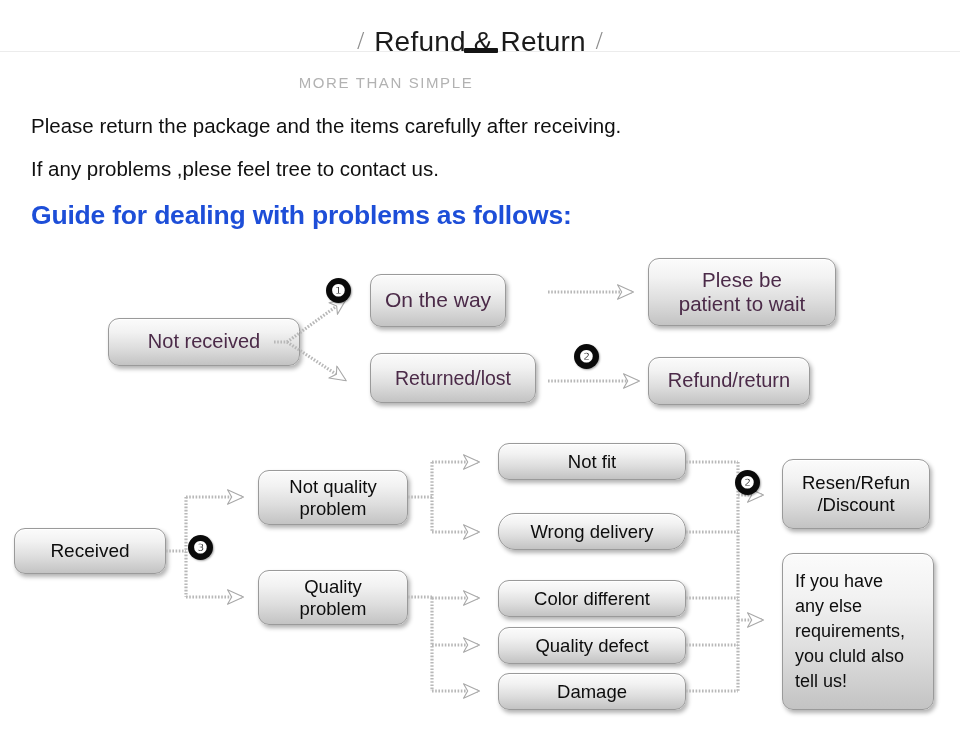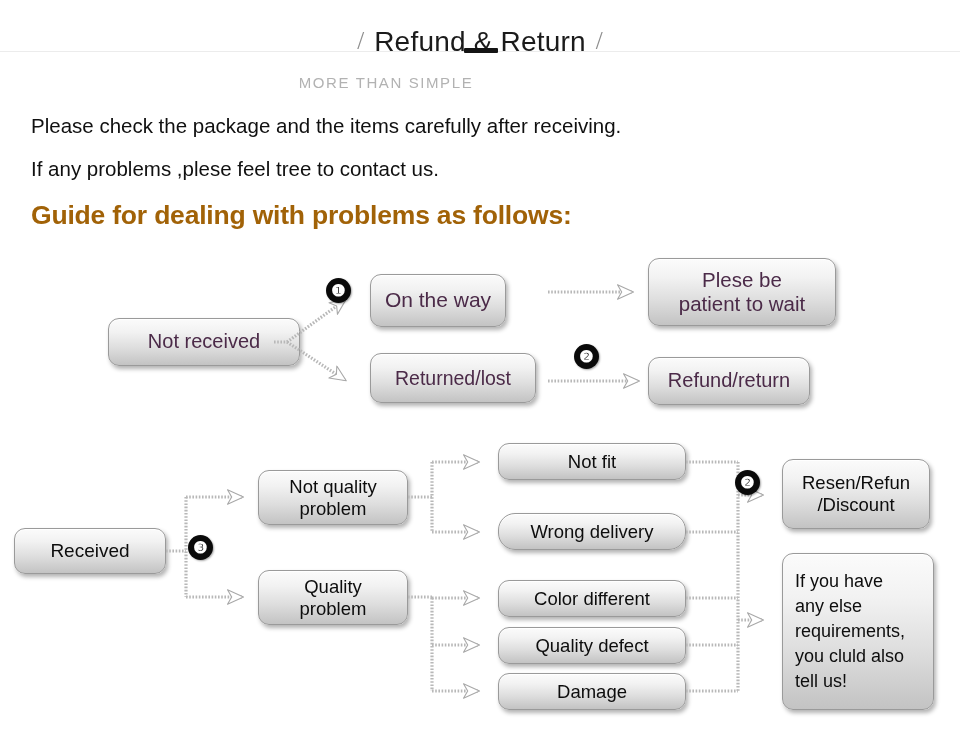--- a/index.html
+++ b/index.html
@@ -90,21 +90,21 @@
     font-size: 20.5px;
     color: #101010;
     white-space: nowrap;
   }
   .guide-head {
     position: absolute;
     left: 31px;
     top: 200px;
     font-size: 26.5px;
     font-weight: bold;
-    color: #a16207;
+    color: #1d4ed8;
     white-space: nowrap;
     letter-spacing: -0.2px;
   }
 
   
   .node {
     position: absolute;
     box-sizing: border-box;
     border: 1px solid #9a9a9a;
     border-radius: 11px;
@@ -153,21 +153,21 @@
 
 <div id="page">
 
   <div class="hdr-title-row">
     <span class="hdr-slash">/</span><span class="hdr-title">Refund &amp; Return</span><span class="hdr-slash">/</span>
   </div>
   <div class="hdr-rule"></div>
   <div class="hdr-rule-accent"></div>
   <div class="hdr-sub">MORE THAN SIMPLE</div>
 
-  <div class="intro-1">Please check the package and the items carefully after receiving.</div>
+  <div class="intro-1">Please return the package and the items carefully after receiving.</div>
   <div class="intro-2">If any problems ,plese feel tree to contact us.</div>
   <div class="guide-head">Guide for dealing with problems as follows:</div>
 
   <svg class="wires" viewBox="0 0 960 734" xmlns="http://www.w3.org/2000/svg">
     <defs>
 
       <marker id="ah" markerWidth="16" markerHeight="14" refX="13.5" refY="7" orient="auto" markerUnits="userSpaceOnUse">
         <path d="M1,0.6 L15,7 L1,13.4 L4.6,7 Z" fill="#ffffff" stroke="#a8a8a8" stroke-width="1.1" stroke-linejoin="round"></path>
       </marker>
       <marker id="ah2" markerWidth="18" markerHeight="16" refX="15.5" refY="8" orient="auto" markerUnits="userSpaceOnUse">

